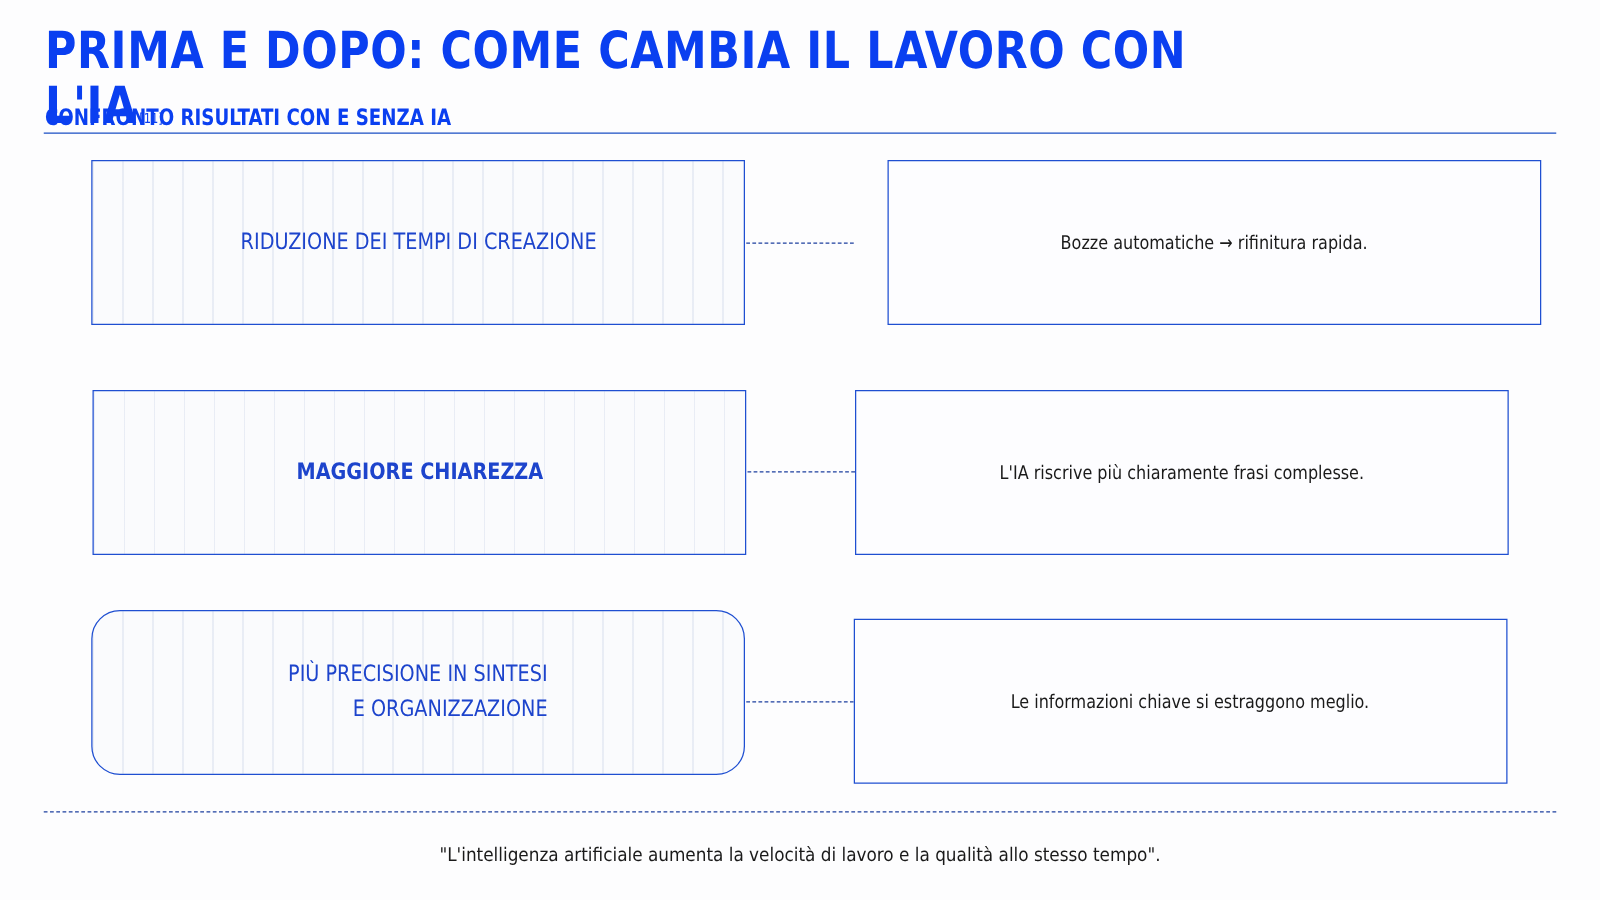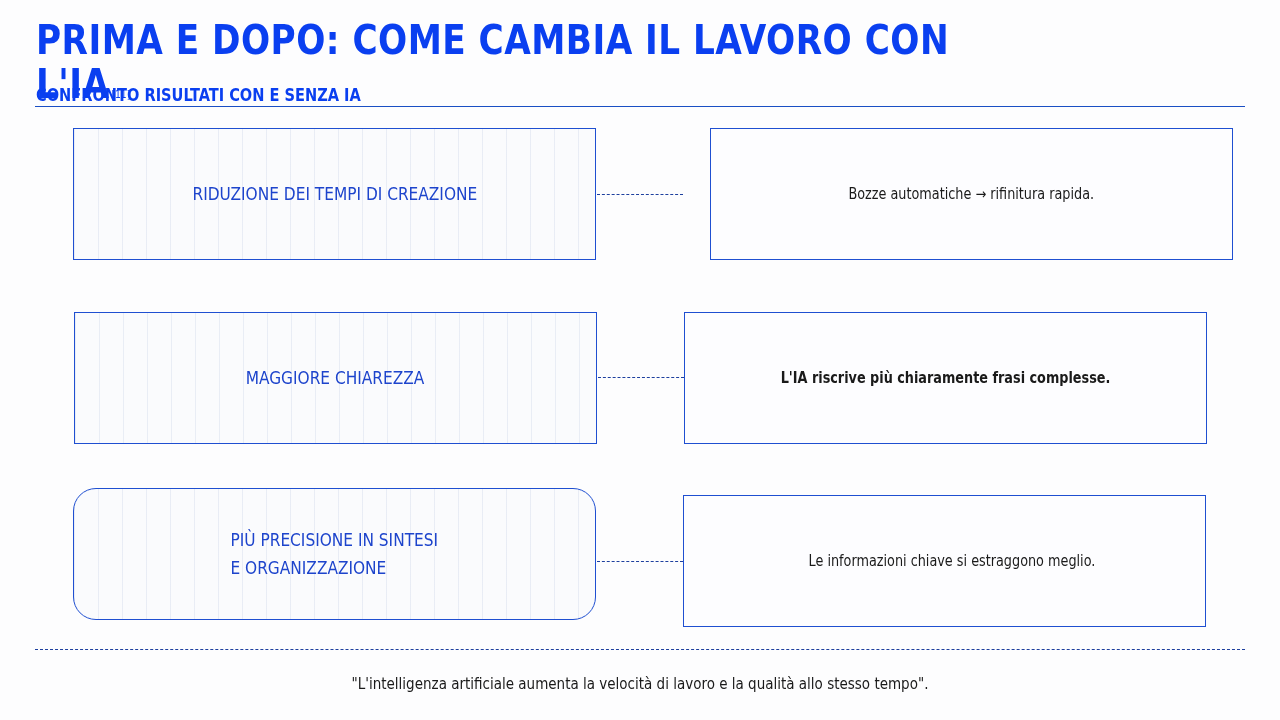--- a/index.html
+++ b/index.html
@@ -1,21 +1,21 @@
 <!DOCTYPE html>
 <html><head>
 <meta charset="utf-8">
 <style>
   html,body{margin:0;padding:0;}
   body{width:1280px;height:720px;background:#fdfdfe;position:relative;overflow:hidden;font-family:"DejaVu Sans","Liberation Sans",sans-serif;}
   .title{position:absolute;left:36px;top:18px;width:1020px;font-family:"DejaVu Sans Condensed","DejaVu Sans",sans-serif;font-weight:bold;font-size:41px;line-height:44px;color:#0a3ff0;letter-spacing:0.5px;margin:0;transform:scaleX(0.93);transform-origin:left top;}
   .title .ref{font-size:11px;font-weight:normal;vertical-align:baseline;letter-spacing:0;margin-left:2px;}
   .subtitle{position:absolute;left:36px;top:84px;font-family:"DejaVu Sans Condensed","DejaVu Sans",sans-serif;font-weight:bold;font-size:18px;color:#0a3ff0;margin:0;transform:scaleX(0.9);transform-origin:left top;}
   .rule{position:absolute;left:35px;top:106px;width:1210px;height:0;border-top:1.5px solid #1a4fc4;}
-  .card{position:absolute;box-sizing:border-box;border:1.5px solid #1f4fd1;display:flex;align-items:center;justify-content:center;text-align:left;}
+  .card{position:absolute;box-sizing:border-box;border:1.5px solid #1f4fd1;display:flex;align-items:center;justify-content:center;text-align:right;}
   .card.left{background-color:#fafbfd;background-image:repeating-linear-gradient(90deg,rgba(200,210,230,0.35) 0 1px,transparent 1px 24px);}
   .card.right{background:#fdfdff;}
   .card .lbl{color:#1d44cc;font-size:18px;line-height:28px;font-family:"DejaVu Sans Condensed","DejaVu Sans",sans-serif;white-space:pre-line;transform:scaleX(0.95);}
   .card .txt{color:#1a1a1a;font-size:15px;font-family:"DejaVu Sans Condensed","DejaVu Sans",sans-serif;transform:scaleX(0.95);}
   .conn{position:absolute;height:0;border-top:1px dashed #1d3f9e;}
   .footer-rule{position:absolute;left:35px;top:649px;width:1210px;height:0;border-top:1px dashed #1d3f9e;}
   .quote{position:absolute;left:0;width:1280px;top:675px;text-align:center;font-size:15px;color:#1a1a1a;font-family:"DejaVu Sans Condensed","DejaVu Sans",sans-serif;}
 </style>
 </head>
 <body>
@@ -25,25 +25,25 @@
 <div class="rule"></div>
 
 <div class="card left" style="left:73px;top:128px;width:523px;height:132px;">
   <span class="lbl">RIDUZIONE DEI TEMPI DI CREAZIONE</span>
 </div>
 <div class="conn" style="left:597px;top:194px;width:86px;"></div>
 <div class="card right" style="left:710px;top:128px;width:523px;height:132px;">
   <span class="txt">Bozze automatiche → rifinitura rapida.</span>
 </div>
 
-<div class="card left" style="left:74px;top:312px;width:523px;height:132px;">
+<div class="card left" style="left:74px;top:312px;width:523px;height:132px;font-weight:bold;">
   <span class="lbl">MAGGIORE CHIAREZZA</span>
 </div>
 <div class="conn" style="left:598px;top:377px;width:86px;"></div>
-<div class="card right" style="left:684px;top:312px;width:523px;height:132px;font-weight:bold;">
+<div class="card right" style="left:684px;top:312px;width:523px;height:132px;">
   <span class="txt">L'IA riscrive più chiaramente frasi complesse.</span>
 </div>
 
 <div class="card left" style="left:73px;top:488px;width:523px;height:132px;border-radius:23px;">
   <span class="lbl">PIÙ PRECISIONE IN SINTESI
 E ORGANIZZAZIONE</span>
 </div>
 <div class="conn" style="left:597px;top:561px;width:86px;"></div>
 <div class="card right" style="left:683px;top:495px;width:523px;height:132px;padding-left:15px;">
   <span class="txt">Le informazioni chiave si estraggono meglio.</span>

